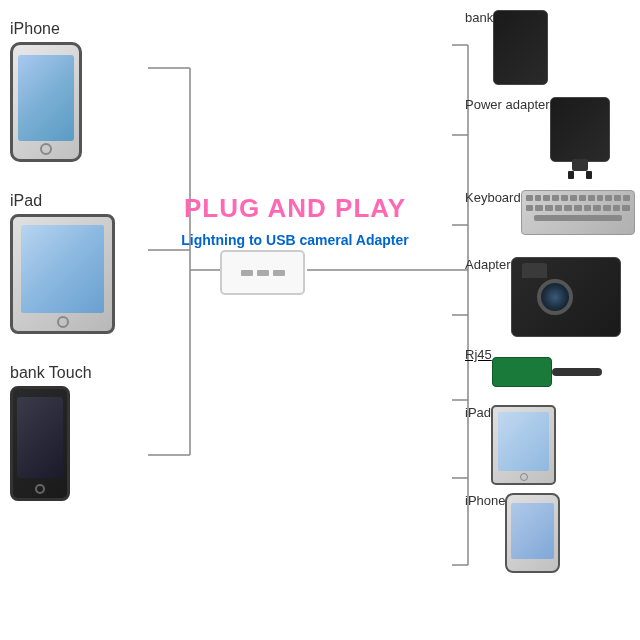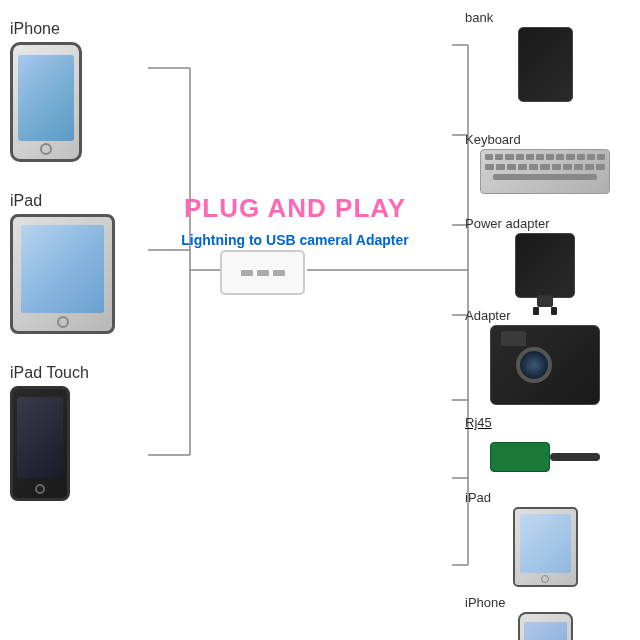--- a/index.html
+++ b/index.html
@@ -93,22 +93,22 @@
       width: 185px;
       height: 640px;
       display: flex;
       flex-direction: column;
       justify-content: flex-start;
       padding: 5px 5px 5px 0;
     }
 
     .right-device {
       display: flex;
-      flex-direction: column;
-      align-items: center;
+      flex-direction: row;
+      align-items: flex-start;
       margin-bottom: 8px;
     }
 
     .right-label {
       font-size: 13px;
       color: #333;
       align-self: flex-start;
       margin-left: 10px;
       margin-bottom: 2px;
     }
@@ -400,21 +400,21 @@
 
     <div class="device-section" style="margin-bottom:30px;">
       <span class="device-label">iPad</span>
       <div class="ipad-draw">
         <div class="ipad-screen"></div>
         <div class="ipad-home"></div>
       </div>
     </div>
 
     <div class="device-section">
-      <span class="device-label">iPad Touch</span>
+      <span class="device-label">bank Touch</span>
       <div class="ipod-draw">
         <div class="ipod-screen"></div>
         <div class="ipod-home"></div>
       </div>
     </div>
   </div>
 
   <div class="center-column" style="top:140px; height:160px;">
     <div class="plug-play-text">PLUG AND PLAY</div>
     <div class="subtitle-text">Lightning to  USB cameral Adapter</div>
@@ -424,67 +424,67 @@
     <div class="adapter-port"></div>
     <div class="adapter-port"></div>
     <div class="adapter-port"></div>
   </div>
 
   <div class="right-column">
 
     <div class="right-device" style="margin-top:5px; margin-bottom:12px;">
       <span class="right-label">bank</span>
       <div class="bank-draw"></div>
-    </div>
-
-    <div class="right-device" style="margin-bottom:22px; margin-top:18px;">
-      <span class="right-label">Keyboard</span>
-      <div class="keyboard-draw">
-        <div style="display:grid; grid-template-columns: repeat(12,1fr); gap:2px; padding:4px;">
-          <div style="height:6px; background:#888; border-radius:1px;"></div>
-          <div style="height:6px; background:#888; border-radius:1px;"></div>
-          <div style="height:6px; background:#888; border-radius:1px;"></div>
-          <div style="height:6px; background:#888; border-radius:1px;"></div>
-          <div style="height:6px; background:#888; border-radius:1px;"></div>
-          <div style="height:6px; background:#888; border-radius:1px;"></div>
-          <div style="height:6px; background:#888; border-radius:1px;"></div>
-          <div style="height:6px; background:#888; border-radius:1px;"></div>
-          <div style="height:6px; background:#888; border-radius:1px;"></div>
-          <div style="height:6px; background:#888; border-radius:1px;"></div>
-          <div style="height:6px; background:#888; border-radius:1px;"></div>
-          <div style="height:6px; background:#888; border-radius:1px;"></div>
-        </div>
-        <div style="display:grid; grid-template-columns: repeat(11,1fr); gap:2px; padding:0 4px 4px;">
-          <div style="height:6px; background:#888; border-radius:1px;"></div>
-          <div style="height:6px; background:#888; border-radius:1px;"></div>
-          <div style="height:6px; background:#888; border-radius:1px;"></div>
-          <div style="height:6px; background:#888; border-radius:1px;"></div>
-          <div style="height:6px; background:#888; border-radius:1px;"></div>
-          <div style="height:6px; background:#888; border-radius:1px;"></div>
-          <div style="height:6px; background:#888; border-radius:1px;"></div>
-          <div style="height:6px; background:#888; border-radius:1px;"></div>
-          <div style="height:6px; background:#888; border-radius:1px;"></div>
-          <div style="height:6px; background:#888; border-radius:1px;"></div>
-          <div style="height:6px; background:#888; border-radius:1px;"></div>
-        </div>
-        <div style="padding:0 12px 4px; ">
-          <div style="height:6px; background:#888; border-radius:2px;"></div>
-        </div>
-      </div>
     </div>
 
     <div class="right-device" style="margin-bottom:10px;">
       <span class="right-label">Power adapter</span>
       <div class="power-adapter-draw">
         <div style="position:absolute; bottom:-10px; left:50%; transform:translateX(-50%); width:16px; height:12px; background:#333; border-radius:2px;"></div>
         <div style="position:absolute; bottom:-18px; left:calc(50% - 12px); width:6px; height:8px; background:#222; border-radius:1px;"></div>
         <div style="position:absolute; bottom:-18px; left:calc(50% + 6px); width:6px; height:8px; background:#222; border-radius:1px;"></div>
       </div>
     </div>
 
+    <div class="right-device" style="margin-bottom:22px; margin-top:18px;">
+      <span class="right-label">Keyboard</span>
+      <div class="keyboard-draw">
+        <div style="display:grid; grid-template-columns: repeat(12,1fr); gap:2px; padding:4px;">
+          <div style="height:6px; background:#888; border-radius:1px;"></div>
+          <div style="height:6px; background:#888; border-radius:1px;"></div>
+          <div style="height:6px; background:#888; border-radius:1px;"></div>
+          <div style="height:6px; background:#888; border-radius:1px;"></div>
+          <div style="height:6px; background:#888; border-radius:1px;"></div>
+          <div style="height:6px; background:#888; border-radius:1px;"></div>
+          <div style="height:6px; background:#888; border-radius:1px;"></div>
+          <div style="height:6px; background:#888; border-radius:1px;"></div>
+          <div style="height:6px; background:#888; border-radius:1px;"></div>
+          <div style="height:6px; background:#888; border-radius:1px;"></div>
+          <div style="height:6px; background:#888; border-radius:1px;"></div>
+          <div style="height:6px; background:#888; border-radius:1px;"></div>
+        </div>
+        <div style="display:grid; grid-template-columns: repeat(11,1fr); gap:2px; padding:0 4px 4px;">
+          <div style="height:6px; background:#888; border-radius:1px;"></div>
+          <div style="height:6px; background:#888; border-radius:1px;"></div>
+          <div style="height:6px; background:#888; border-radius:1px;"></div>
+          <div style="height:6px; background:#888; border-radius:1px;"></div>
+          <div style="height:6px; background:#888; border-radius:1px;"></div>
+          <div style="height:6px; background:#888; border-radius:1px;"></div>
+          <div style="height:6px; background:#888; border-radius:1px;"></div>
+          <div style="height:6px; background:#888; border-radius:1px;"></div>
+          <div style="height:6px; background:#888; border-radius:1px;"></div>
+          <div style="height:6px; background:#888; border-radius:1px;"></div>
+          <div style="height:6px; background:#888; border-radius:1px;"></div>
+        </div>
+        <div style="padding:0 12px 4px; ">
+          <div style="height:6px; background:#888; border-radius:2px;"></div>
+        </div>
+      </div>
+    </div>
+
     <div class="right-device" style="margin-bottom:10px;">
       <span class="right-label">Adapter</span>
       <div class="camera-draw">
         <div style="position:absolute; top:5px; left:10px; width:25px; height:15px; background:#3a3a3a; border-radius:3px 3px 0 0;"></div>
         <div class="camera-lens"></div>
       </div>
     </div>
 
     <div class="right-device" style="margin-bottom:8px;text-decoration:underline;">
       <span class="right-label">Rj45</span>

